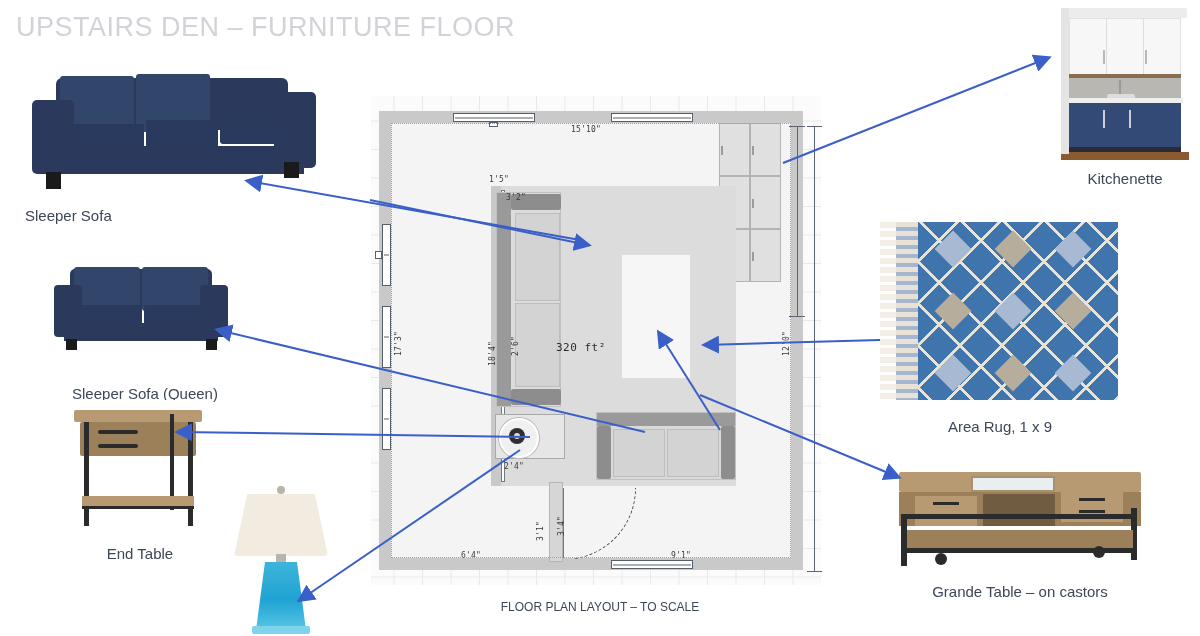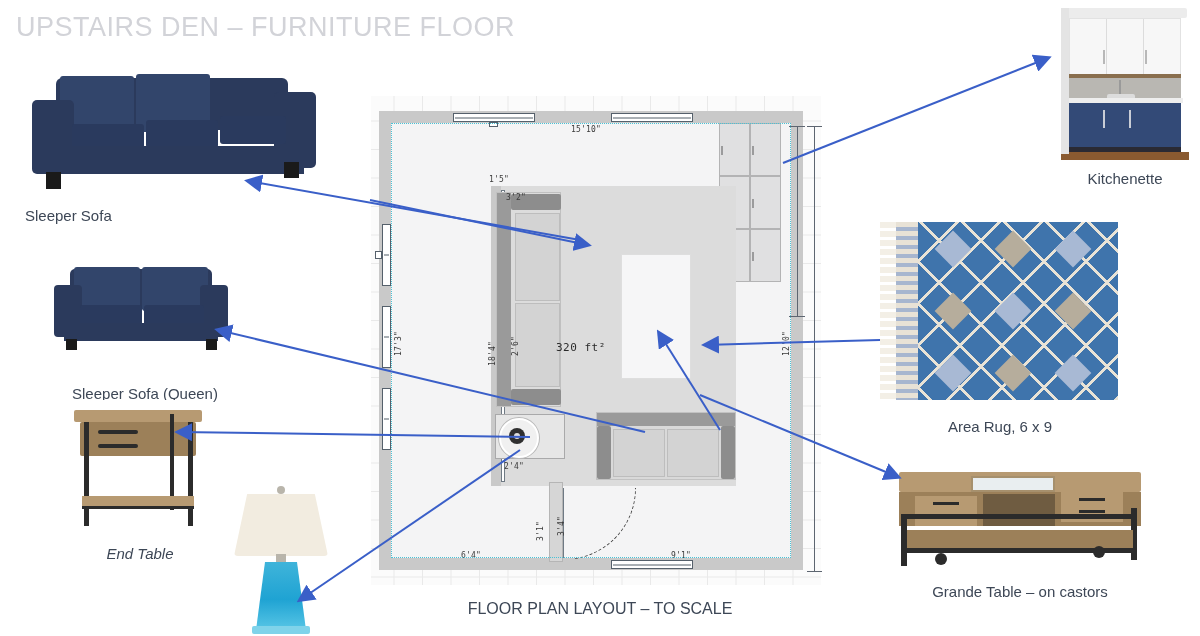--- a/index.html
+++ b/index.html
@@ -19,21 +19,21 @@
     letter-spacing:.5px;
     color:#d2d3d8;
     font-weight:400;
     white-space:nowrap;
   }
 
   
   #plan-caption{
     left:380px; top:600px; width:440px;
     text-align:center;
-    font-size:16px;
+    font-size:12px;
     color:#3d4756;
     white-space:nowrap;
   }
 
   
   .caption{
     font-size:15px;
     color:#3d4756;
     text-align:center;
     white-space:nowrap;
@@ -334,21 +334,21 @@
   <div class="wood" style="left:4px;top:10px;width:128px;height:12px;border-radius:2px;"></div>
   <div class="wood-dark" style="left:10px;top:22px;width:116px;height:34px;border-radius:2px;"></div>
   <div class="metal" style="left:28px;top:30px;width:40px;height:4px;border-radius:2px;"></div>
   <div class="metal" style="left:28px;top:44px;width:40px;height:4px;border-radius:2px;"></div>
   <div class="metal" style="left:14px;top:22px;width:5px;height:104px;"></div>
   <div class="metal" style="left:118px;top:22px;width:5px;height:104px;"></div>
   <div class="metal" style="left:100px;top:14px;width:4px;height:96px;"></div>
   <div class="wood" style="left:12px;top:96px;width:112px;height:10px;"></div>
   <div class="metal" style="left:12px;top:106px;width:112px;height:3px;"></div>
 </div>
-<div class="abs caption" style="left:40px;top:545px;width:200px;font-style:italic;">End Table</div>
+<div class="abs caption" style="left:40px;top:545px;width:200px;">End Table</div>
 
 <div class="abs photo" id="photo-lamp">
   <div class="abs" style="left:55px;top:18px;width:8px;height:8px;border-radius:50%;background:#b9b5ab;"></div>
   <div class="abs" style="left:12px;top:26px;width:94px;height:62px;background:#f2ece0;border-radius:4px;
               clip-path:polygon(14% 0%,86% 0%,100% 100%,0% 100%);"></div>
   <div class="abs" style="left:54px;top:86px;width:10px;height:10px;background:#b9b5ab;"></div>
   <div class="abs" style="left:34px;top:94px;width:50px;height:68px;
               background:linear-gradient(180deg,#3fb4da 0%,#1fa3d3 55%,#58c6e6 100%);
               clip-path:polygon(18% 0%,82% 0%,100% 100%,0% 100%);"></div>
   <div class="abs" style="left:30px;top:158px;width:58px;height:8px;background:#7fd3ea;border-radius:2px;"></div>
@@ -388,21 +388,21 @@
   <div class="abs" style="left:60px;top:14px;width:26px;height:26px;background:#a8b9d4;transform:rotate(45deg);"></div>
   <div class="abs" style="left:120px;top:14px;width:26px;height:26px;background:#b6ad9c;transform:rotate(45deg);"></div>
   <div class="abs" style="left:180px;top:14px;width:26px;height:26px;background:#a8b9d4;transform:rotate(45deg);"></div>
   <div class="abs" style="left:60px;top:76px;width:26px;height:26px;background:#b6ad9c;transform:rotate(45deg);"></div>
   <div class="abs" style="left:120px;top:76px;width:26px;height:26px;background:#a8b9d4;transform:rotate(45deg);"></div>
   <div class="abs" style="left:180px;top:76px;width:26px;height:26px;background:#b6ad9c;transform:rotate(45deg);"></div>
   <div class="abs" style="left:60px;top:138px;width:26px;height:26px;background:#a8b9d4;transform:rotate(45deg);"></div>
   <div class="abs" style="left:120px;top:138px;width:26px;height:26px;background:#b6ad9c;transform:rotate(45deg);"></div>
   <div class="abs" style="left:180px;top:138px;width:26px;height:26px;background:#a8b9d4;transform:rotate(45deg);"></div>
 </div>
-<div class="abs caption" style="left:880px;top:418px;width:240px;">Area Rug, 6 x 9</div>
+<div class="abs caption" style="left:880px;top:418px;width:240px;">Area Rug, 1 x 9</div>
 
 <div class="abs photo" id="photo-coffee">
   <div class="wood" style="left:6px;top:4px;width:242px;height:20px;border-radius:2px;"></div>
   <div class="abs" style="left:78px;top:8px;width:84px;height:16px;background:#e9eef0;border:2px solid #a6906d;box-sizing:border-box;"></div>
   <div class="wood-dark" style="left:6px;top:24px;width:242px;height:34px;"></div>
   <div class="abs" style="left:90px;top:26px;width:72px;height:32px;background:#6f5c41;"></div>
   <div class="wood" style="left:22px;top:28px;width:62px;height:30px;"></div>
   <div class="wood" style="left:168px;top:24px;width:62px;height:30px;"></div>
   <div class="metal" style="left:40px;top:34px;width:26px;height:3px;"></div>
   <div class="metal" style="left:40px;top:46px;width:26px;height:3px;"></div>

